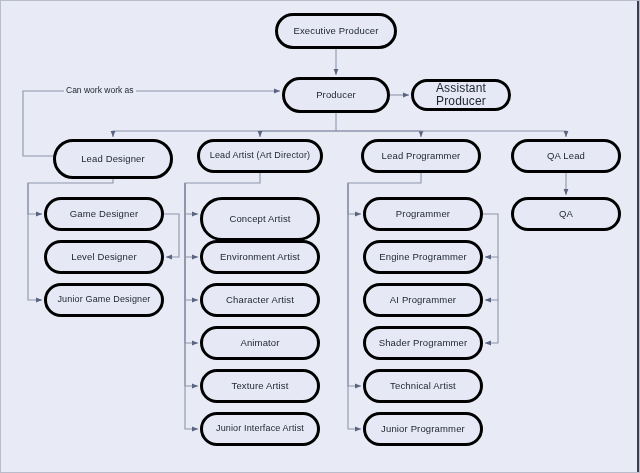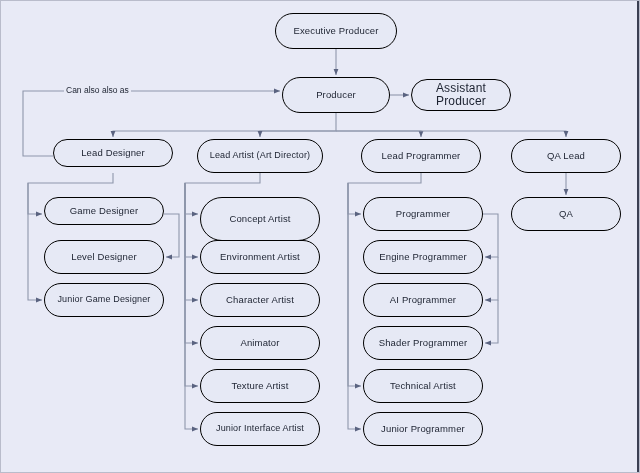--- a/index.html
+++ b/index.html
@@ -28,21 +28,21 @@
   #edge-layer {
     position: absolute;
     left: 0; top: 0;
     width: 640px;
     height: 473px;
   }
   .node {
     position: absolute;
     box-sizing: border-box;
     background: #e6e9f5;
-    border: 1px solid #000000;
+    border: 3px solid #000000;
     border-radius: 999px;
     display: flex;
     align-items: center;
     justify-content: center;
     text-align: center;
     color: #1c2230;
     font-size: 9.5px;
     letter-spacing: 0.15px;
     line-height: 1.1;
     padding: 0 6px;
@@ -98,39 +98,39 @@
       <path d="M420,172 L420,182 L347,182 L347,213 L360,213"></path>
       <path d="M347,182 L347,385 L360,385"></path>
       <path d="M347,182 L347,428 L360,428"></path>
 
       <path d="M482,213 L497,213 L497,256 L484,256"></path>
       <path d="M497,256 L497,299 L484,299"></path>
       <path d="M497,299 L497,342 L484,342"></path>
     </g>
   </svg>
 
-  <div class="edge-label" style="left:63px; top:84px;">Can also also as</div>
+  <div class="edge-label" style="left:63px; top:84px;">Can work work as</div>
 
   <div class="node" style="left:274px; top:12px; width:122px; height:36px;">Executive Producer</div>
 
   <div class="node" style="left:281px; top:76px; width:108px; height:36px;">Producer</div>
 
   <div class="node" style="left:410px; top:78px; width:100px; height:32px; font-size:12px;">Assistant Producer</div>
 
-  <div class="node" style="left:52px; top:138px; width:120px; height:28px;">Lead Designer</div>
+  <div class="node" style="left:52px; top:138px; width:120px; height:40px;">Lead Designer</div>
 
   <div class="node" style="left:196px; top:138px; width:126px; height:34px; font-size:9px;">Lead Artist (Art Director)</div>
 
   <div class="node" style="left:360px; top:138px; width:120px; height:34px;">Lead Programmer</div>
 
   <div class="node" style="left:510px; top:138px; width:110px; height:34px;">QA Lead</div>
 
   <div class="node" style="left:510px; top:196px; width:110px; height:34px;">QA</div>
 
-  <div class="node" style="left:43px; top:196px; width:120px; height:28px;">Game Designer</div>
+  <div class="node" style="left:43px; top:196px; width:120px; height:34px;">Game Designer</div>
 
   <div class="node" style="left:43px; top:239px; width:120px; height:34px;">Level Designer</div>
 
   <div class="node" style="left:43px; top:282px; width:120px; height:34px; font-size:9px;">Junior Game Designer</div>
 
   <div class="node" style="left:199px; top:196px; width:120px; height:44px;">Concept Artist</div>
 
   <div class="node" style="left:199px; top:282px; width:120px; height:34px;">Character Artist</div>
 
   <div class="node" style="left:199px; top:239px; width:120px; height:34px;">Environment Artist</div>

